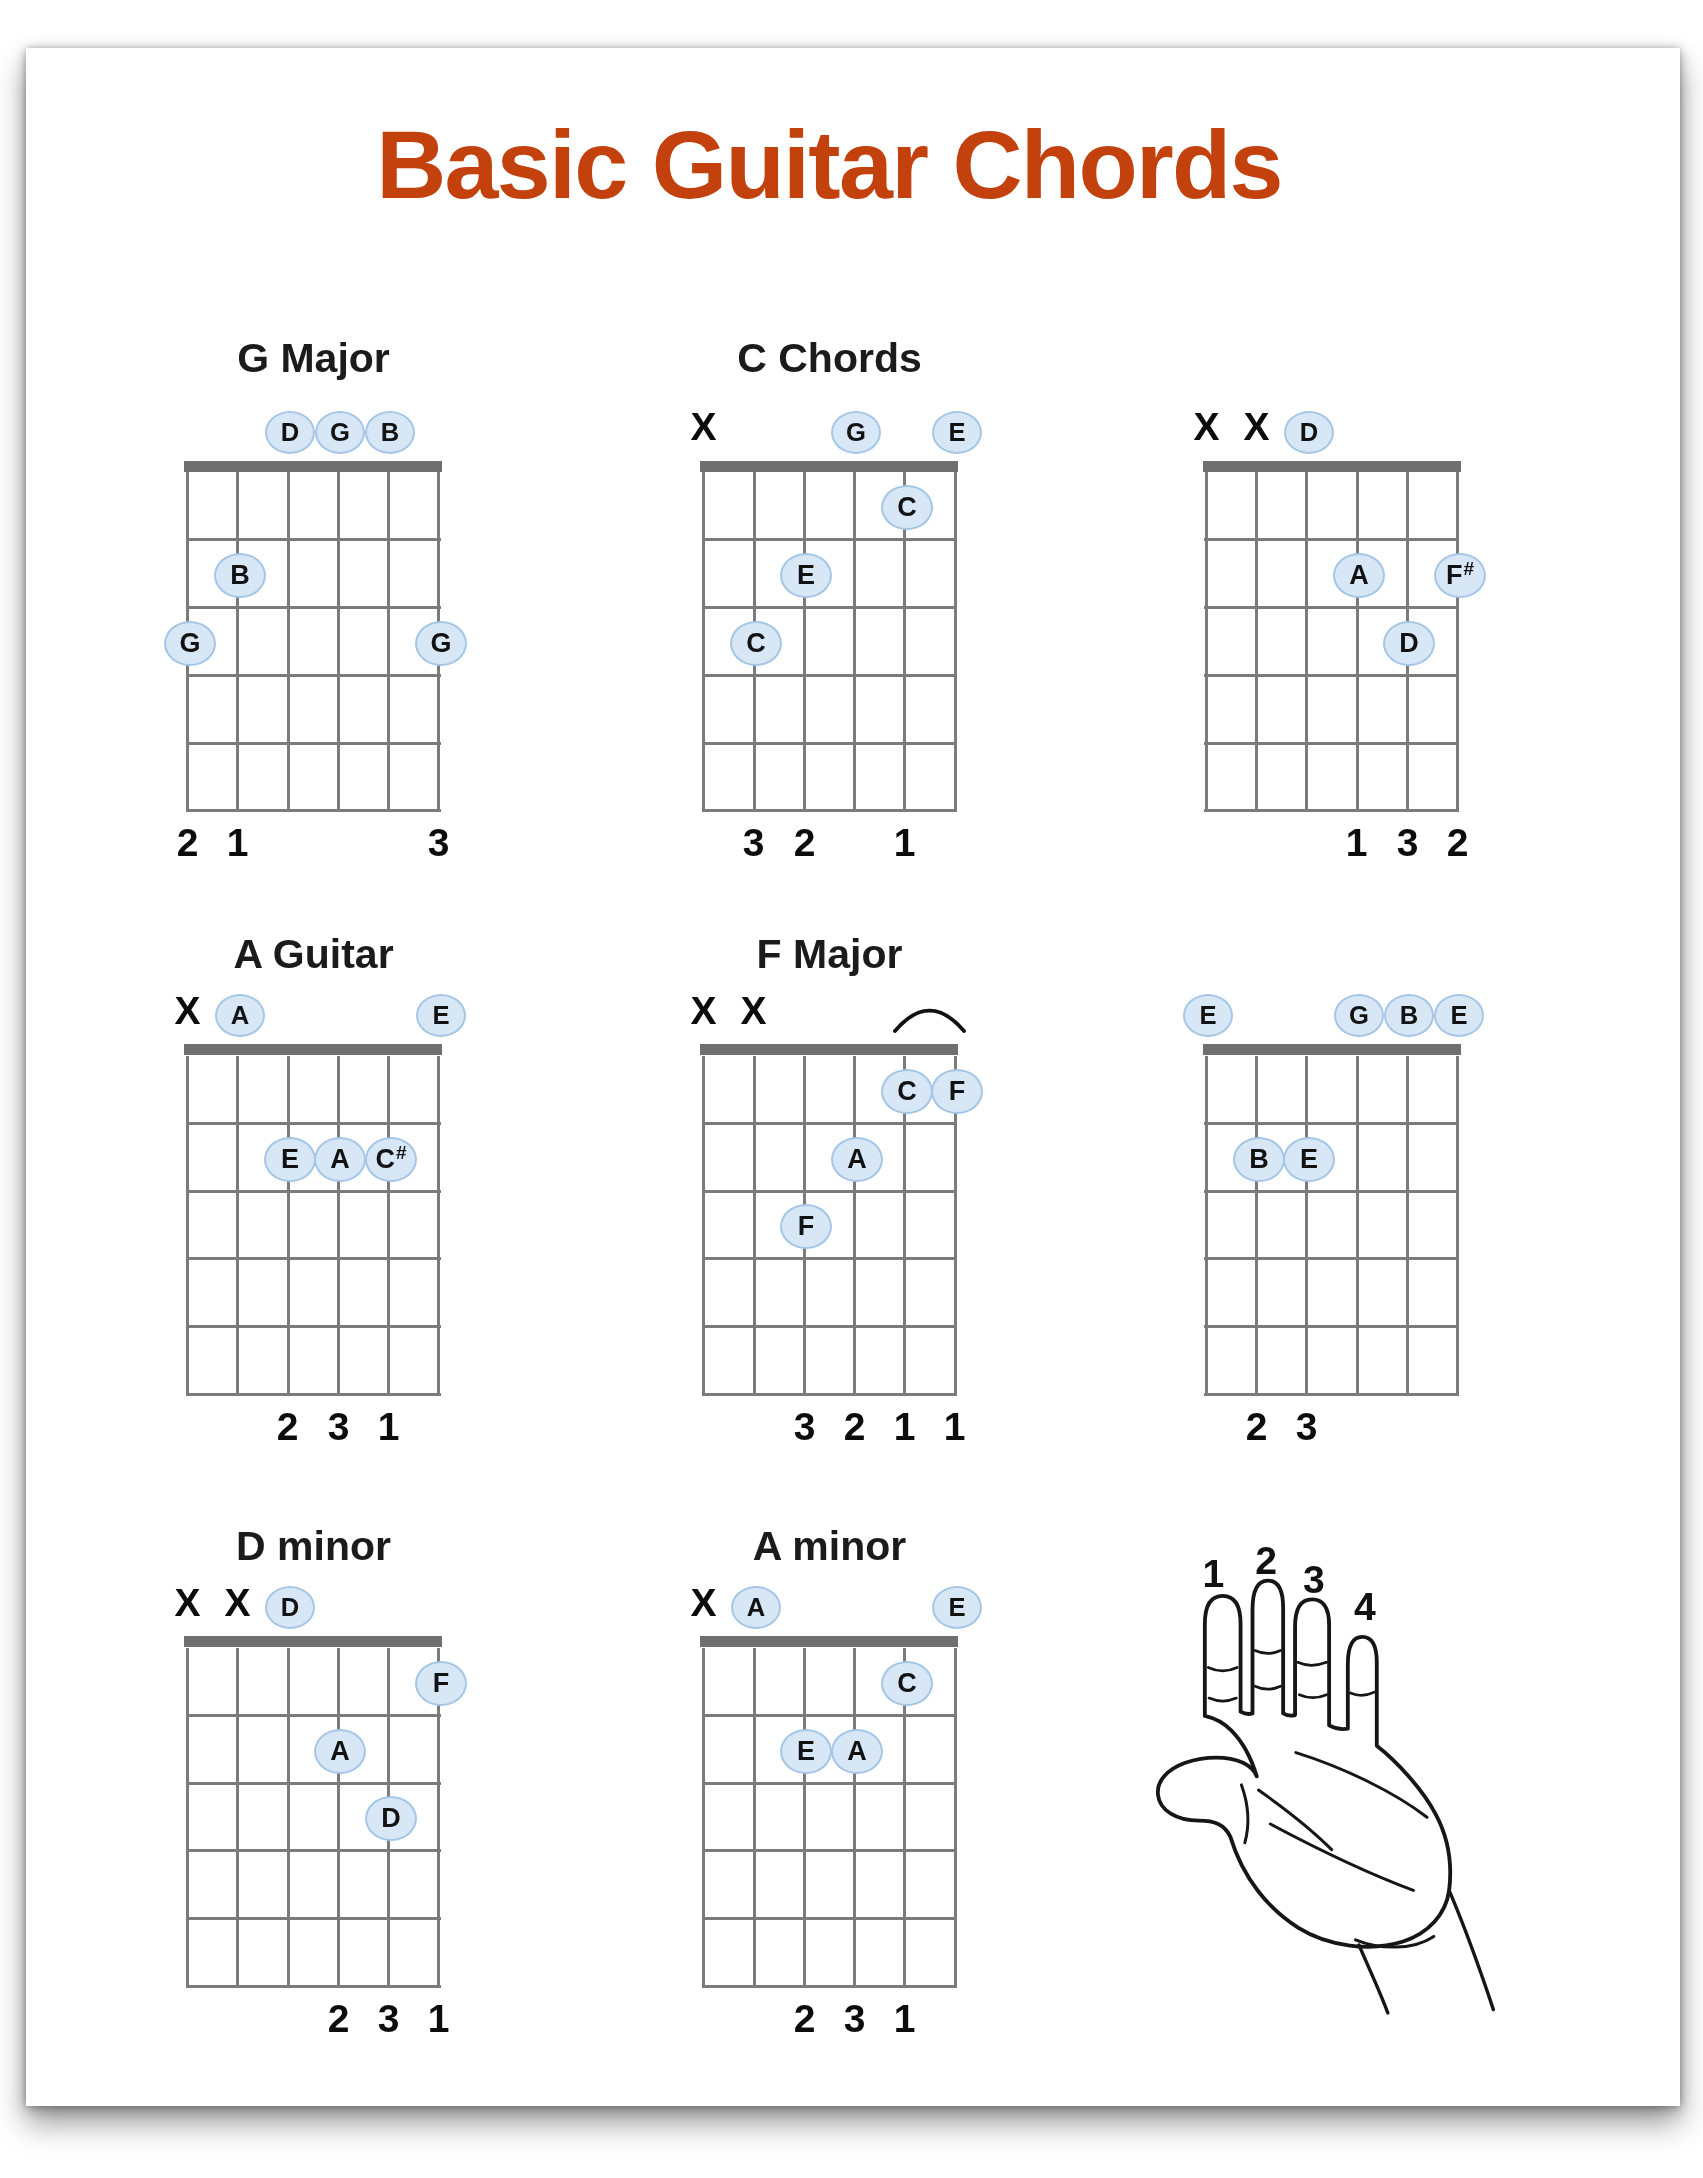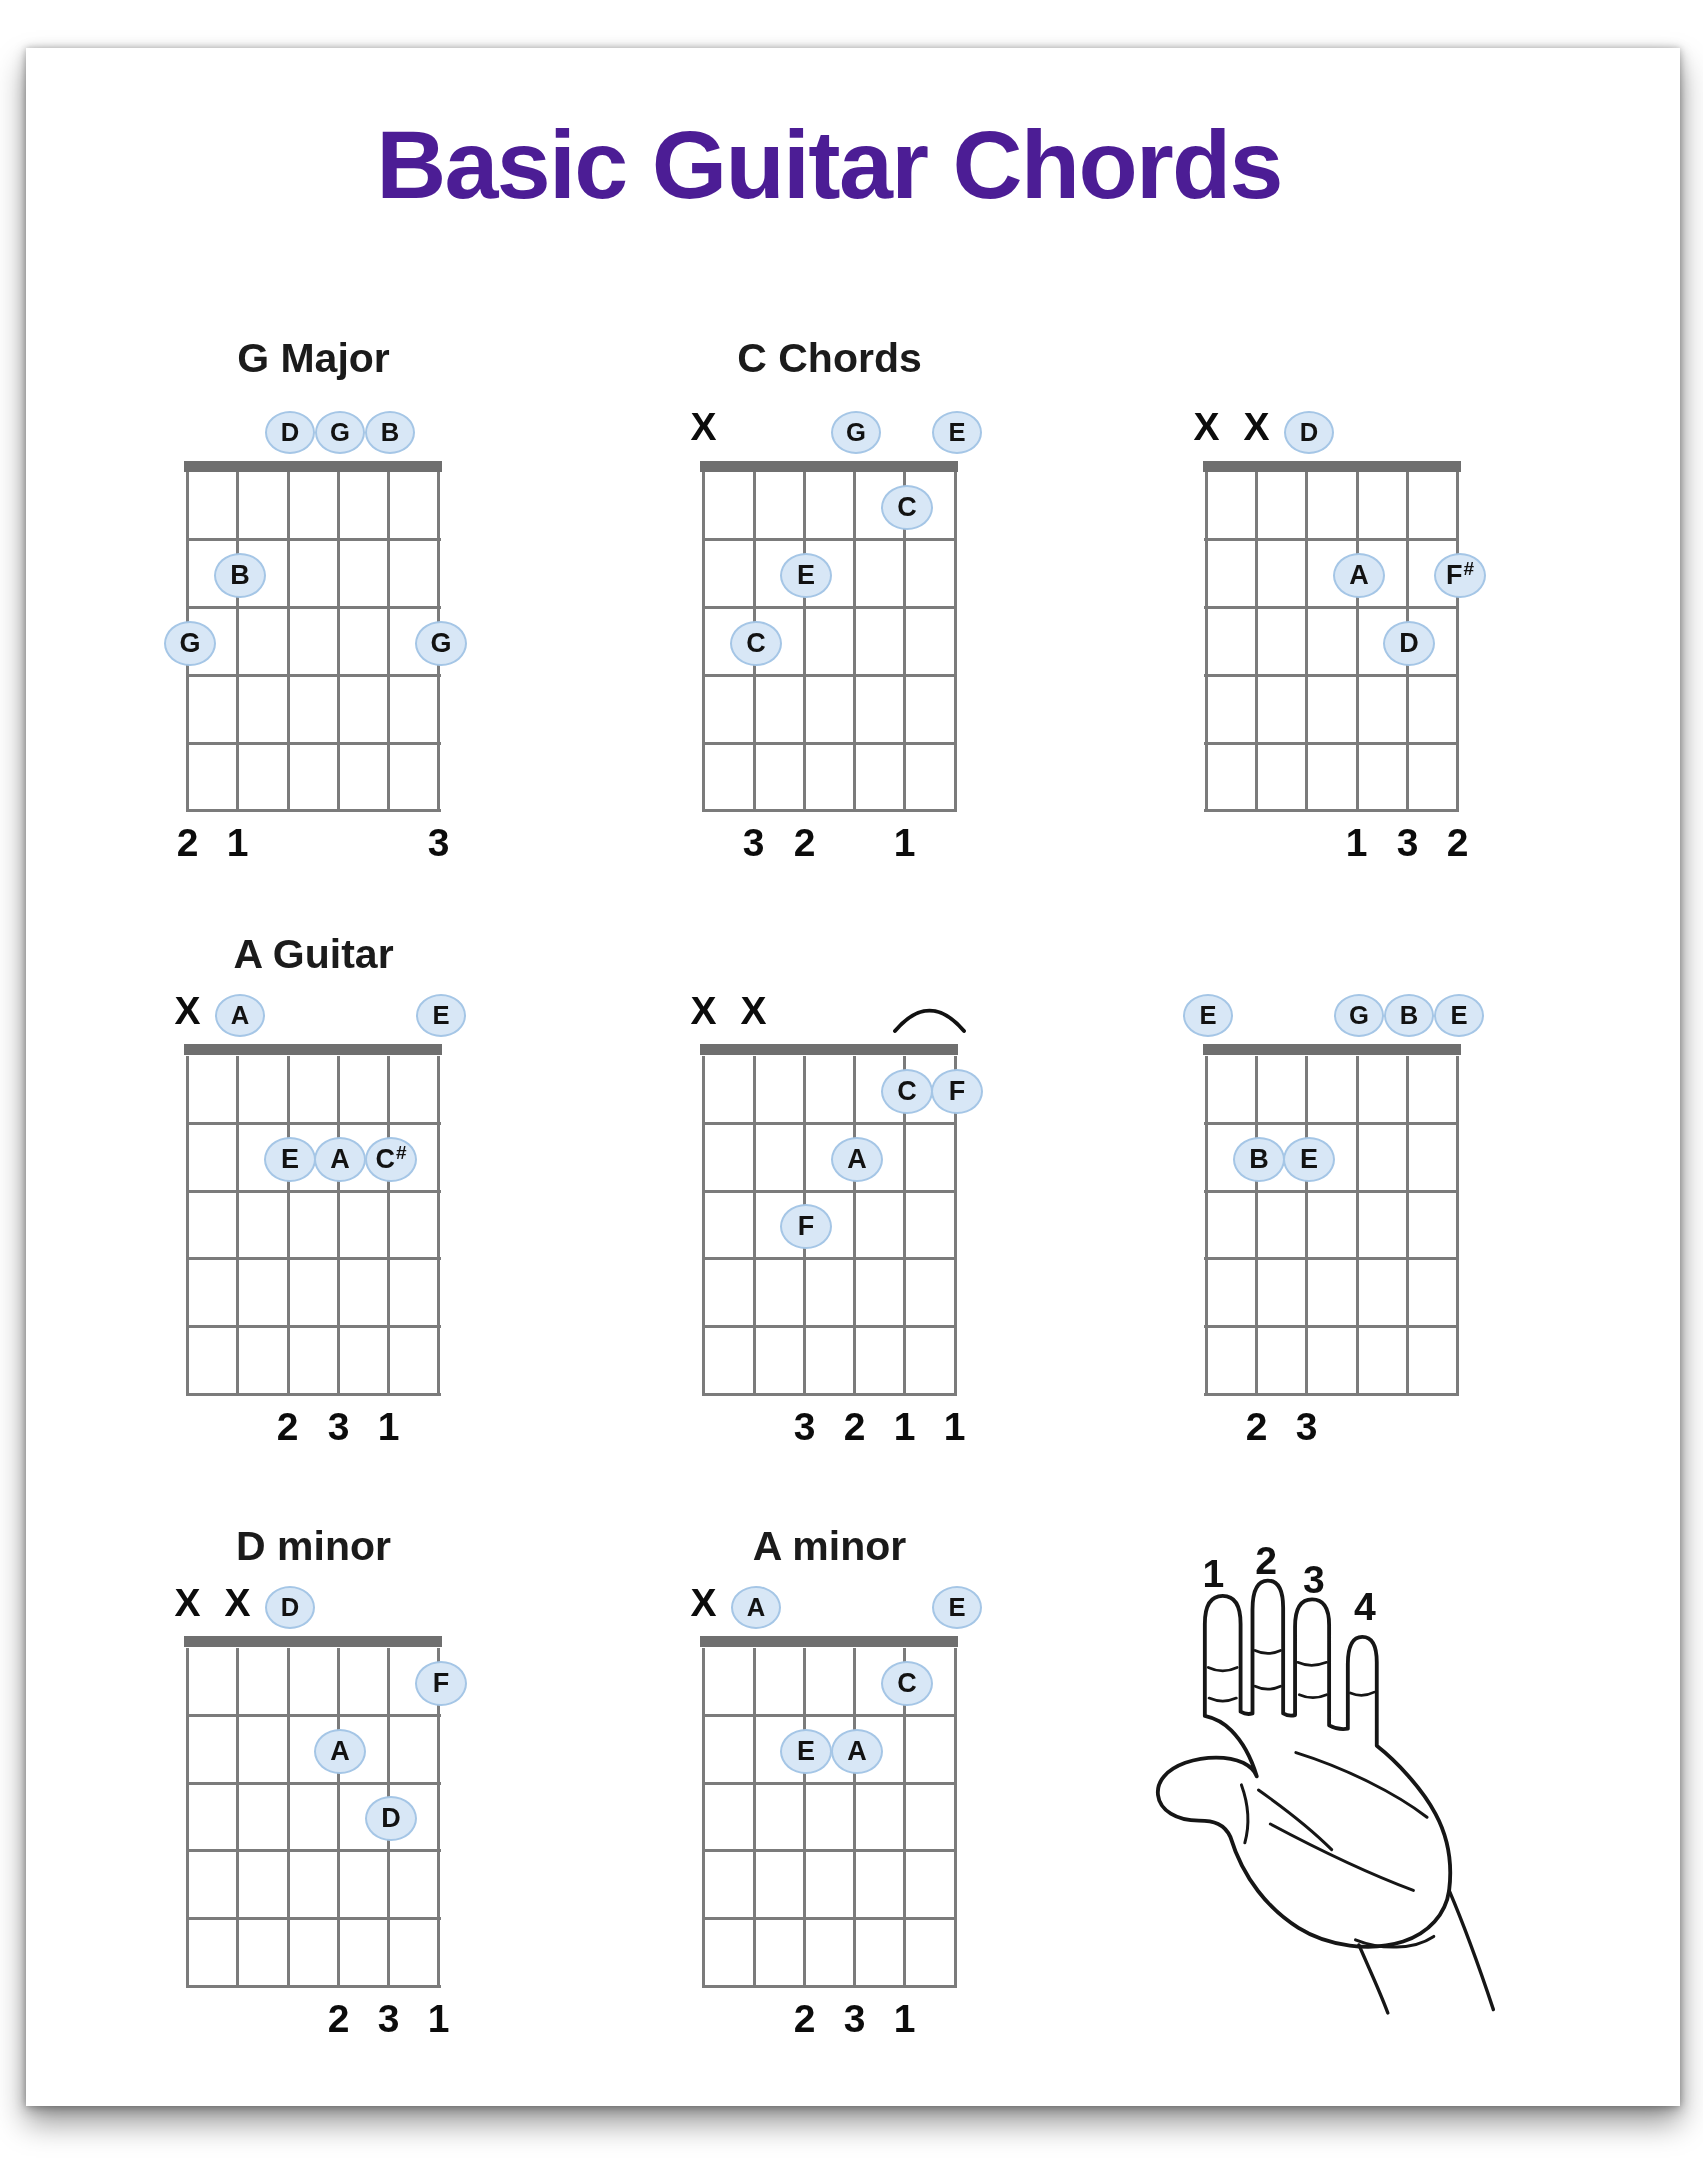--- a/index.html
+++ b/index.html
@@ -6,21 +6,21 @@
   .canvas{
     position:relative;width:1704px;height:2178px;background:#fff;overflow:hidden;
     font-family:"Liberation Sans","DejaVu Sans",sans-serif;color:#111;
   }
   .page{
     position:absolute;left:25.6px;top:48px;width:1654px;height:2058px;background:#ffffff;
     box-shadow:0 17px 29px rgba(0,0,0,.40),0 3.4px 12px rgba(0,0,0,.28),0 0 6px rgba(0,0,0,.18);
   }
   .main-title{
     position:absolute;left:0;top:109px;width:1658px;margin:0;text-align:center;
-    font-size:97px;font-weight:600;letter-spacing:-1.7px;color:#4c1d95;
+    font-size:97px;font-weight:600;letter-spacing:-1.7px;color:#c2410c;
   }
   .abs{position:absolute;}
   .chord{position:absolute;inset:0;pointer-events:none;margin-top:24px;}
   .chord-title{
     position:absolute;text-align:center;font-size:41px;font-weight:600;color:#1b1b1b;
     height:49px;line-height:49px;
   }
   .nut{position:absolute;background:#6f6f6f;}
   .string-line{position:absolute;background:#7b7b7b;width:2.6px;}
   .fret-line{position:absolute;background:#7b7b7b;height:2.6px;}
@@ -188,20 +188,21 @@
         </div>
         <div class="fret-dot" style="left: 365px; top: 1113px;">
           <span>C</span>
           <span class="sup">#</span>
         </div>
         <div class="finger-number" style="left: 262px; top: 1379px;">2</div>
         <div class="finger-number" style="left: 313px; top: 1379px;">3</div>
         <div class="finger-number" style="left: 363px; top: 1379px;">1</div>
       </div>
       <div class="chord">
+        <div class="chord-title" style="left: 642px; top: 906px; width: 375px;">F Major</div>
         <div class="xmark" style="left: 678px; top: 963px;">X</div>
         <div class="xmark" style="left: 728px; top: 963px;">X</div>
         <svg class="barre-svg" viewBox="0 0 95 56" style="left: 889px; top: 966px; width: 81px; height: 48px;">
           <path d="M 7 48 Q 47.5 0 88 48" fill="none" stroke="#111" stroke-width="4.5" stroke-linecap="round"></path>
         </svg>
         <div class="nut" style="left: 700px; top: 1020px; width: 258px; height: 11px; background: rgb(111, 111, 111);"></div>
         <div class="string-line" style="left: 702px; top: 1032px; height: 339px; background: rgb(123, 123, 123);"></div>
         <div class="string-line" style="left: 753px; top: 1032px; height: 339px; background: rgb(123, 123, 123);"></div>
         <div class="string-line" style="left: 803px; top: 1032px; height: 339px; background: rgb(123, 123, 123);"></div>
         <div class="string-line" style="left: 853px; top: 1032px; height: 339px; background: rgb(123, 123, 123);"></div>

